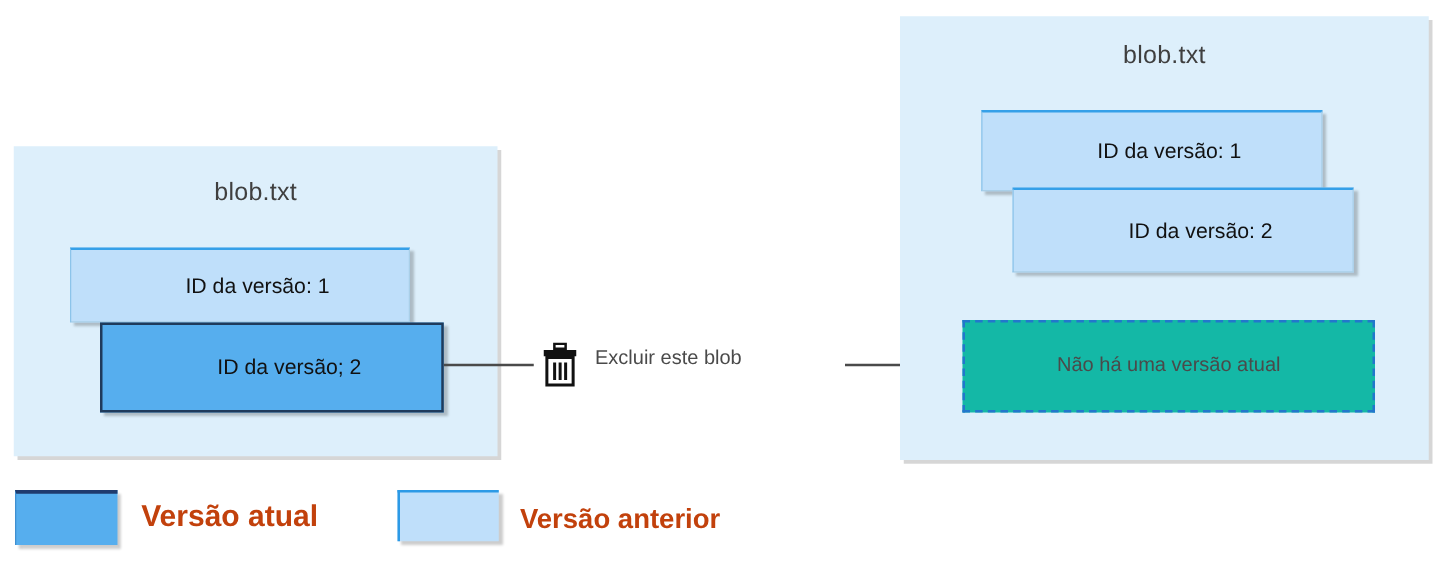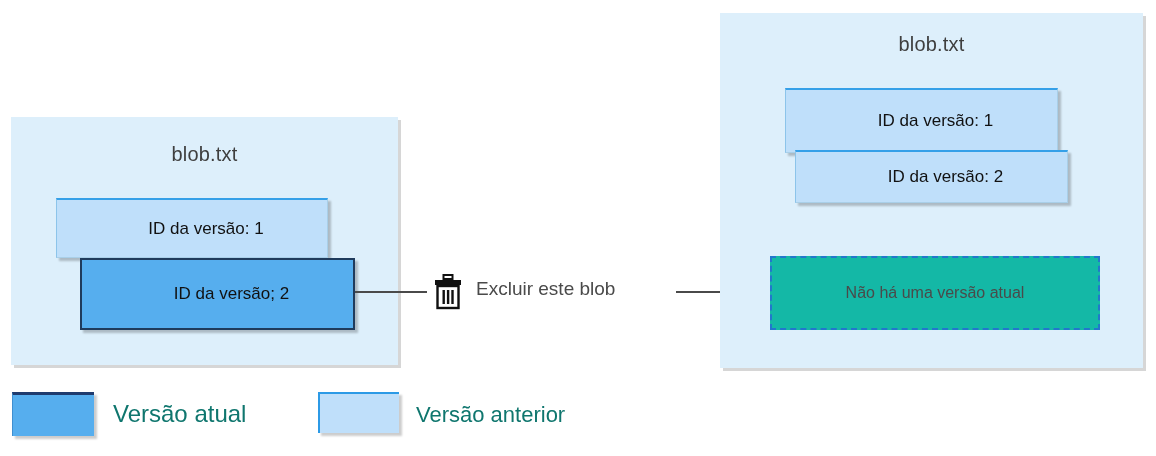--- a/index.html
+++ b/index.html
@@ -70,21 +70,21 @@
     border-right: 2px solid #1f3b5c;
     border-bottom: 2px solid #1f3b5c;
   }
 
   
   #lbox-v1 { left: 45px;  top: 81px;  width: 272px; height: 60px; }
   #lbox-v2 { left: 69px;  top: 141px; width: 275px; height: 72px; padding-left: 28px; }
 
   
   #rbox-v1 { left: 65px;  top: 75px;  width: 273px; height: 65px; }
-  #rbox-v2 { left: 75px;  top: 137px; width: 273px; height: 53px; }
+  #rbox-v2 { left: 90px;  top: 137px; width: 273px; height: 68px; }
 
   
   #no-current-version-box {
     position: absolute;
     left: 50px;
     top: 243px;
     width: 330px;
     height: 74px;
     background: #14b8a6;
     border: 2px dashed #2277cc;
@@ -119,21 +119,21 @@
     position: absolute;
     left: 433px;
     top: 274px;
     width: 30px;
     height: 36px;
   }
   #delete-label {
     position: absolute;
     left: 476px;
     top: 278px;
-    font-size: 19px;
+    font-size: 16px;
     color: #4a4a4a;
     white-space: nowrap;
   }
 
   
   .legend-swatch {
     position: absolute;
     box-shadow: 3px 3px 2px 0 rgba(0,0,0,0.2);
     box-sizing: border-box;
   }
@@ -144,22 +144,23 @@
     border-left: 1px solid #3f8fd0;
   }
   #legend-swatch-previous {
     left: 318px; top: 392px; width: 81px; height: 41px;
     background: #bfdffa;
     border-top: 2px solid #2c9ae6;
     border-left: 2px solid #2c9ae6;
   }
   .legend-label {
     position: absolute;
-    color: #0f766e;
+    color: #c2410c;
     white-space: nowrap;
+    font-weight: bold;
   }
   #legend-label-current  { left: 113px; top: 400px; font-size: 24px; }
   #legend-label-previous { left: 416px; top: 402px; font-size: 22px; }
 </style>
 </head>
 <body>
 
 <div class="canvas">
 
   <div id="blob-panel-left" class="blob-panel">

